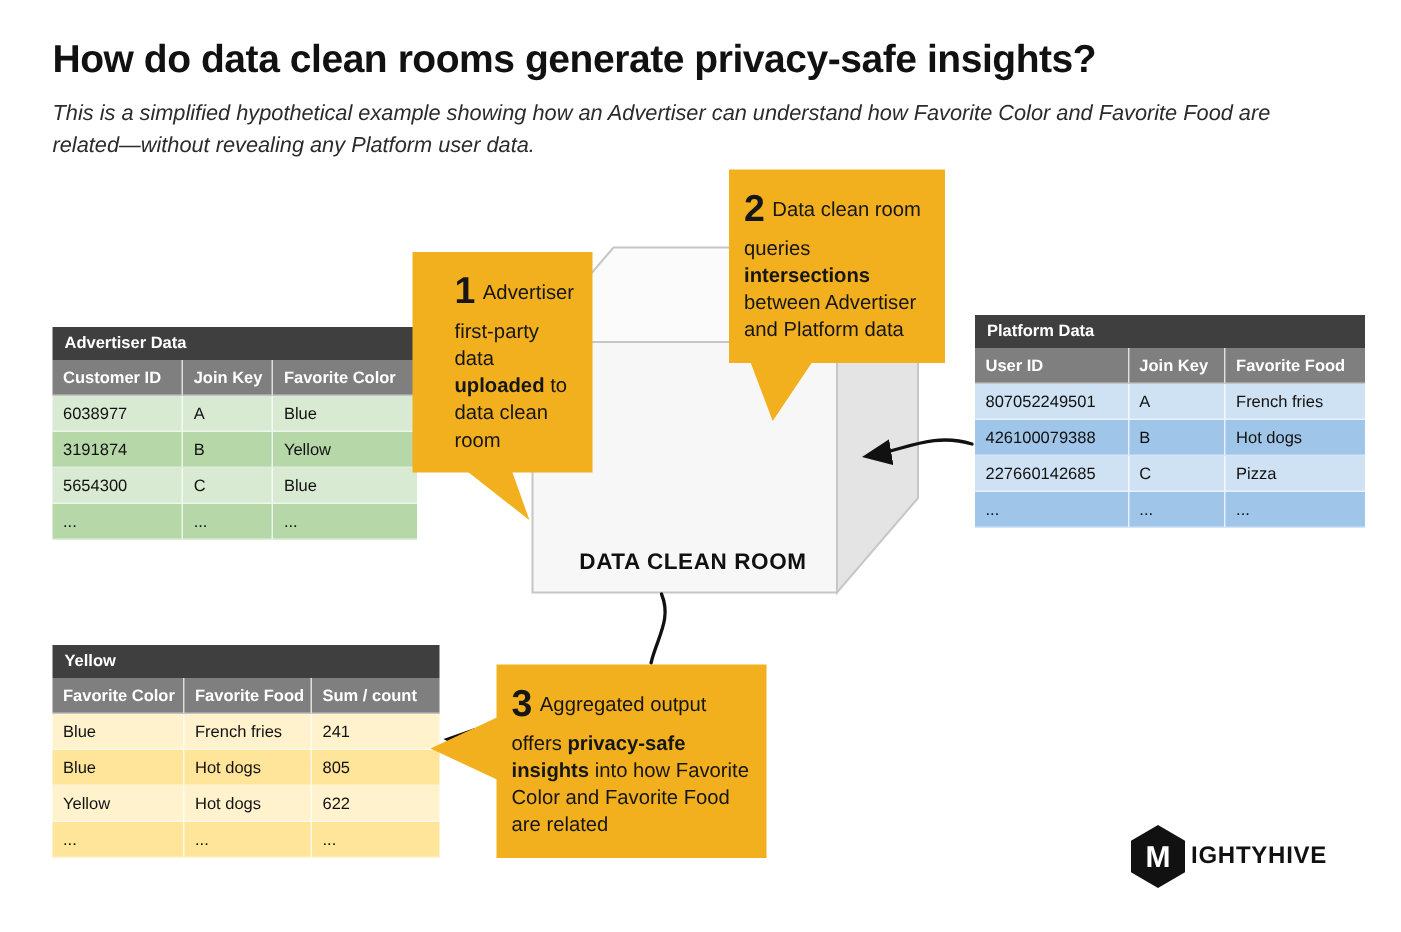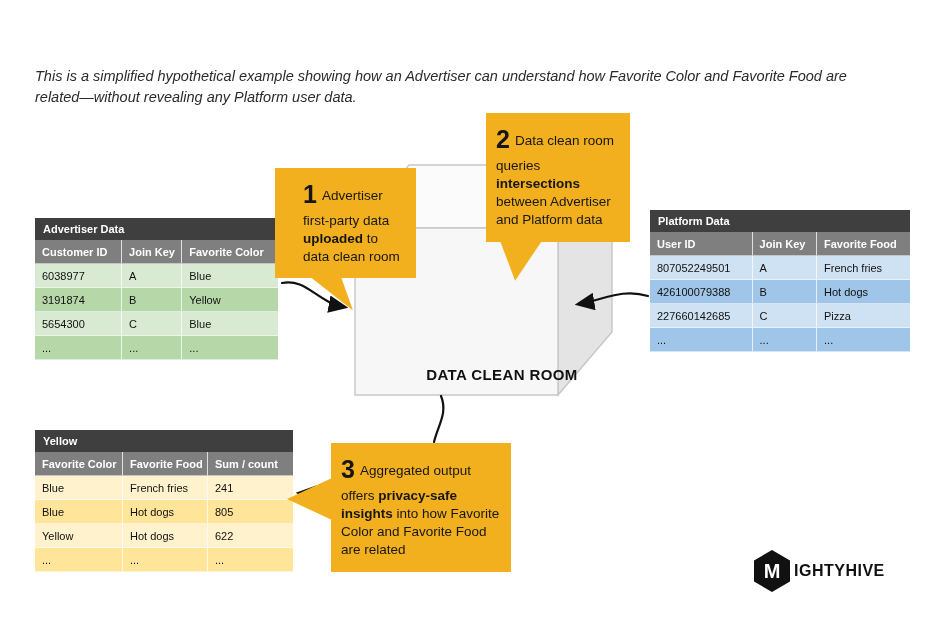--- a/index.html
+++ b/index.html
@@ -19,41 +19,42 @@
   .hdr{background:#7f7f7f;color:#fff;font-weight:700;}
   .adv .c0{width:90px}.adv .c1{width:62px}.adv .c2{width:99px}
   .plat .c0{width:107px}.plat .c1{width:67px}.plat .c2{width:97px}
   .rep .c0{width:88px}.rep .c1{width:85px}.rep .c2{width:85px}
   .light-green .cell{background:#d9ead3}.med-green .cell{background:#b6d7a8}
   .light-blue .cell{background:#cfe2f3}.med-blue .cell{background:#9fc5e8}
   .light-yellow .cell{background:#fff2cc}.med-yellow .cell{background:#ffe599}
   
   .cube{position:absolute;left:340px;top:150px;z-index:1;}
   .cube-label{position:absolute;left:355px;top:366px;width:214px;text-align:center;
-              font-size:15px;font-weight:700;letter-spacing:.4px;z-index:2;color:#111;margin-left:40px;}
+              font-size:15px;font-weight:700;letter-spacing:.4px;z-index:2;color:#111;}
   
   .arrows{position:absolute;left:0;top:0;z-index:3;pointer-events:none;}
   
   .callout{position:absolute;background:#F2B01F;padding:10px 10px 12px 10px;box-sizing:border-box;
            font-size:13.5px;line-height:1.35;color:#161616;z-index:4;}
   .co-num{font-size:25px;font-weight:800;padding-right:5px;vertical-align:-3px;}
   .callout b{font-weight:800;}
   .tail{position:absolute;background:#F2B01F;}
   .tail1{left:36px;top:100%;width:42px;height:33px;margin-top:-1px;clip-path:polygon(0 0,72% 0,100% 100%);}
   .tail2{left:14px;top:100%;width:42px;height:40px;margin-top:-1px;clip-path:polygon(0 0,100% 0,36% 100%);}
   .tail3{right:100%;top:35px;width:45px;height:42px;margin-right:-1px;clip-path:polygon(100% 0,100% 100%,0 50%);}
   
   .logo{position:absolute;left:752px;top:549px;display:flex;align-items:center;gap:2px;z-index:2;}
   .logo-text{font-size:16px;font-weight:800;letter-spacing:.5px;color:#111;}
 </style>
 </head>
 <body>
 
 <div class="canvas">
 
+  <h1 class="title">How do data clean rooms generate privacy-safe insights?</h1>
   <p class="subtitle">This is a simplified hypothetical example showing how an Advertiser can understand how Favorite Color and Favorite Food are related—without revealing any Platform user data.</p>
 
   <svg class="cube" width="285" height="255" viewBox="0 0 285 255">
     <polygon points="15,78 69,15 272,15 218,78" fill="#fbfbfb" stroke="#c7c7c7" stroke-width="1.4"></polygon>
     <polygon points="218,78 272,15 272,182 218,245" fill="#e4e4e4" stroke="#c7c7c7" stroke-width="1.4"></polygon>
     <polygon points="15,78 218,78 218,245 15,245" fill="#f7f7f7" stroke="#c7c7c7" stroke-width="1.4"></polygon>
   </svg>
   <div class="cube-label">DATA CLEAN ROOM</div>
 
   <div class="sheet adv" style="left:35px;top:218px;width:243px;">
@@ -148,21 +149,21 @@
       <marker id="ah" markerWidth="9" markerHeight="8" refX="7" refY="4" orient="auto">
         <path d="M0,0 L9,4 L0,8 z" fill="#111"></path>
       </marker>
     </defs>
     <path d="M282,283 C306,278 317,302 344,307" fill="none" stroke="#111" stroke-width="2.2" stroke-linecap="round" marker-end="url(#ah)"></path>
     <path d="M648,296 C622,288 603,300 579,304" fill="none" stroke="#111" stroke-width="2.2" stroke-linecap="round" marker-end="url(#ah)"></path>
     <path d="M441,396 C448,413 438,425 434,442" fill="none" stroke="#111" stroke-width="2.2" stroke-linecap="round"></path>
     <path d="M337,491 C321,487 312,494 300,493" fill="none" stroke="#111" stroke-width="2.2" stroke-linecap="round" marker-end="url(#ah)"></path>
   </svg>
 
-  <div class="callout" style="left:275px;top:168px;width:141px;padding-left:28px;">
+  <div class="callout" style="left:275px;top:168px;width:120px;padding-left:28px;">
     <span class="co-num">1</span><span>Advertiser first-party data </span><b>uploaded</b><span> to data clean room</span>
     <div class="tail tail1"></div>
   </div>
 
   <div class="callout" style="left:486px;top:113px;width:144px;">
     <span class="co-num">2</span><span>Data clean room queries </span><b>intersections</b><span> between Advertiser and Platform data</span>
     <div class="tail tail2"></div>
   </div>
 
   <div class="callout" style="left:331px;top:443px;width:180px;">

